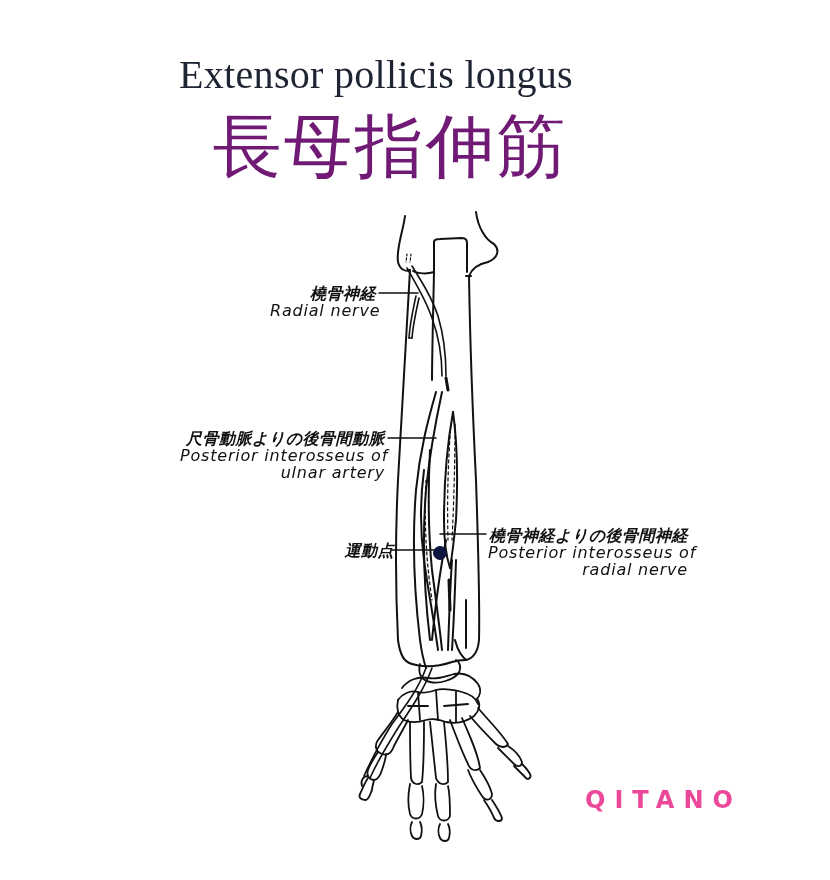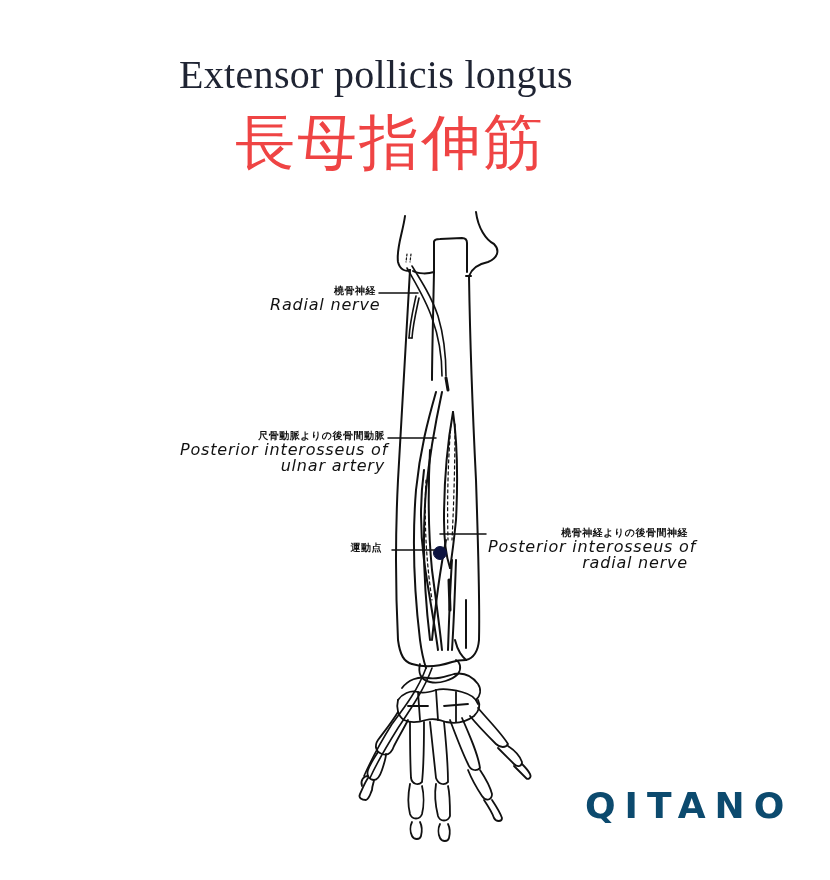--- a/index.html
+++ b/index.html
@@ -26,63 +26,64 @@
       letter-spacing: 0.3px;
       line-height: 1;
     }
     .title-ja {
       position: absolute;
       left: 0;
       top: 112px;
       width: 780px;
       text-align: center;
       font-family: "DejaVu Serif", "Liberation Serif", serif;
-      font-size: 60px;
-      color: #ef4444;
+      font-size: 69px;
+      color: #701a75;
       letter-spacing: 2px;
       line-height: 1;
     }
     .illustration {
       position: absolute;
       left: 0;
       top: 0;
       width: 830px;
       height: 880px;
     }
     .label {
       position: absolute;
       color: #111;
       font-family: "DejaVu Sans", sans-serif;
       line-height: 1.05;
       white-space: nowrap;
     }
     .label .ja {
-      font-size: 10px;
+      font-size: 16px;
       font-weight: bold;
       letter-spacing: 0.5px;
       display: block;
+      font-style: italic;
     }
     .label .en {
       font-size: 16px;
       letter-spacing: 0.8px;
       display: block;
       font-style: italic;
     }
     .label.right-align { text-align: right; }
     .label.left-align { text-align: right; }
 
     .brand {
       position: absolute;
       left: 585px;
       top: 788px;
       font-family: "DejaVu Sans", "Liberation Sans", sans-serif;
       font-weight: bold;
-      font-size: 36px;
+      font-size: 24px;
       letter-spacing: 9px;
-      color: #0c4a6e;
+      color: #ec4899;
       line-height: 1;
     }
   </style>
 </head>
 <body>
 
 <div class="title-en">Extensor pollicis longus</div>
 <div class="title-ja">長母指伸筋</div>
 
 <svg class="illustration" viewBox="0 0 830 880" xmlns="http://www.w3.org/2000/svg" fill="none" stroke="#111" stroke-width="2" stroke-linecap="round" stroke-linejoin="round">
@@ -214,21 +215,21 @@
   <span class="ja">橈骨神経</span>
   <span class="en">Radial nerve</span>
 </div>
 
 <div class="label right-align" style="left: 180px; top: 431px; width: 205px; text-align: right;">
   <span class="ja">尺骨動脈よりの後骨間動脈</span>
   <span class="en">Posterior interosseus of</span>
   <span class="en">ulnar artery</span>
 </div>
 
-<div class="label right-align" style="left: 312px; top: 543px; width: 70px;">
+<div class="label right-align" style="left: 324px; top: 543px; width: 70px;">
   <span class="ja">運動点</span>
 </div>
 
 <div class="label left-align" style="left: 488px; top: 528px; width: 200px;">
   <span class="ja">橈骨神経よりの後骨間神経</span>
   <span class="en">Posterior interosseus of</span>
   <span class="en">radial nerve</span>
 </div>
 
 <div class="brand">QITANO</div>

